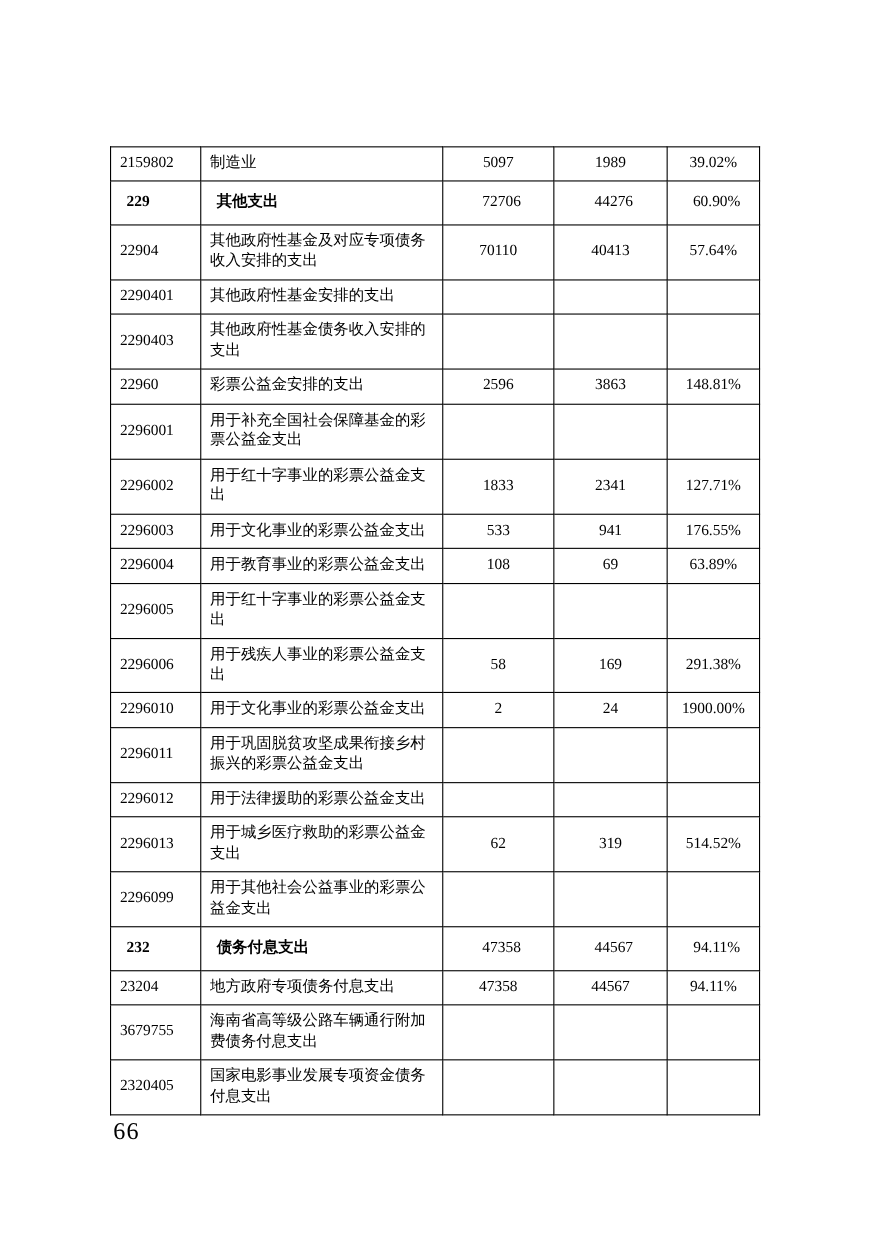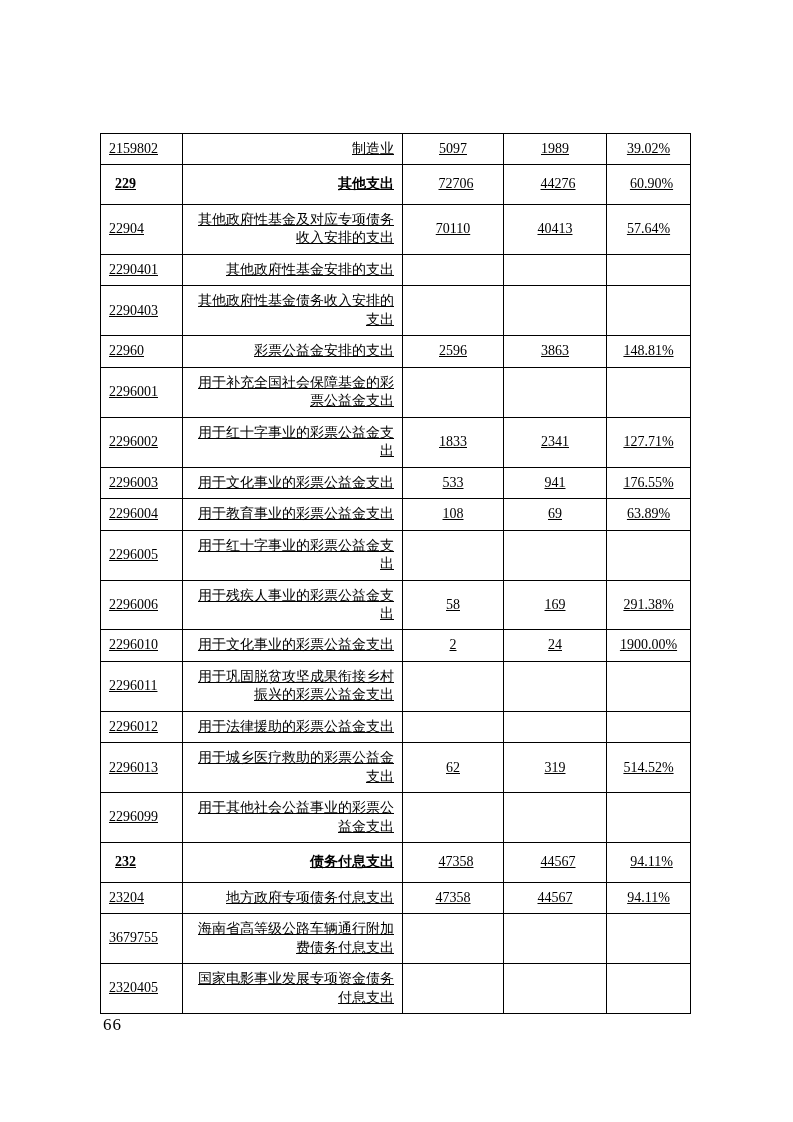--- a/index.html
+++ b/index.html
@@ -21,56 +21,55 @@
     background: #ffffff;
   }
   table.budget-table {
     position: absolute;
     left: 100px;
     top: 133px;
     width: 590px;
     border-collapse: collapse;
     table-layout: fixed;
     font-size: 14px;
-    text-decoration: underline;
   }
   table.budget-table td {
     border: 1px solid #000000;
     padding: 6px 8px;
     vertical-align: middle;
     line-height: 1.32;
     overflow: hidden;
   }
   td.col-code {
     text-align: left;
     padding-left: 9px;
     font-variant-numeric: lining-nums;
   }
   td.col-name {
-    text-align: right;
+    text-align: left;
     padding-left: 7px;
     padding-right: 6px;
   }
   td.col-num {
     text-align: center;
   }
   tr.bold-row td {
     padding-top: 10px;
     padding-bottom: 10px;
     padding-left: 14px;
   }
   tr.bold-row td.col-code,
   tr.bold-row td.col-name {
     font-weight: bold;
   }
   .page-number {
     position: absolute;
     left: 103px;
     top: 1015px;
-    font-size: 17px;
+    font-size: 22px;
     letter-spacing: 1px;
   }
 </style>
 </head>
 <body>
 
 <div class="doc-page">
 
   <table class="budget-table">
     <colgroup>

